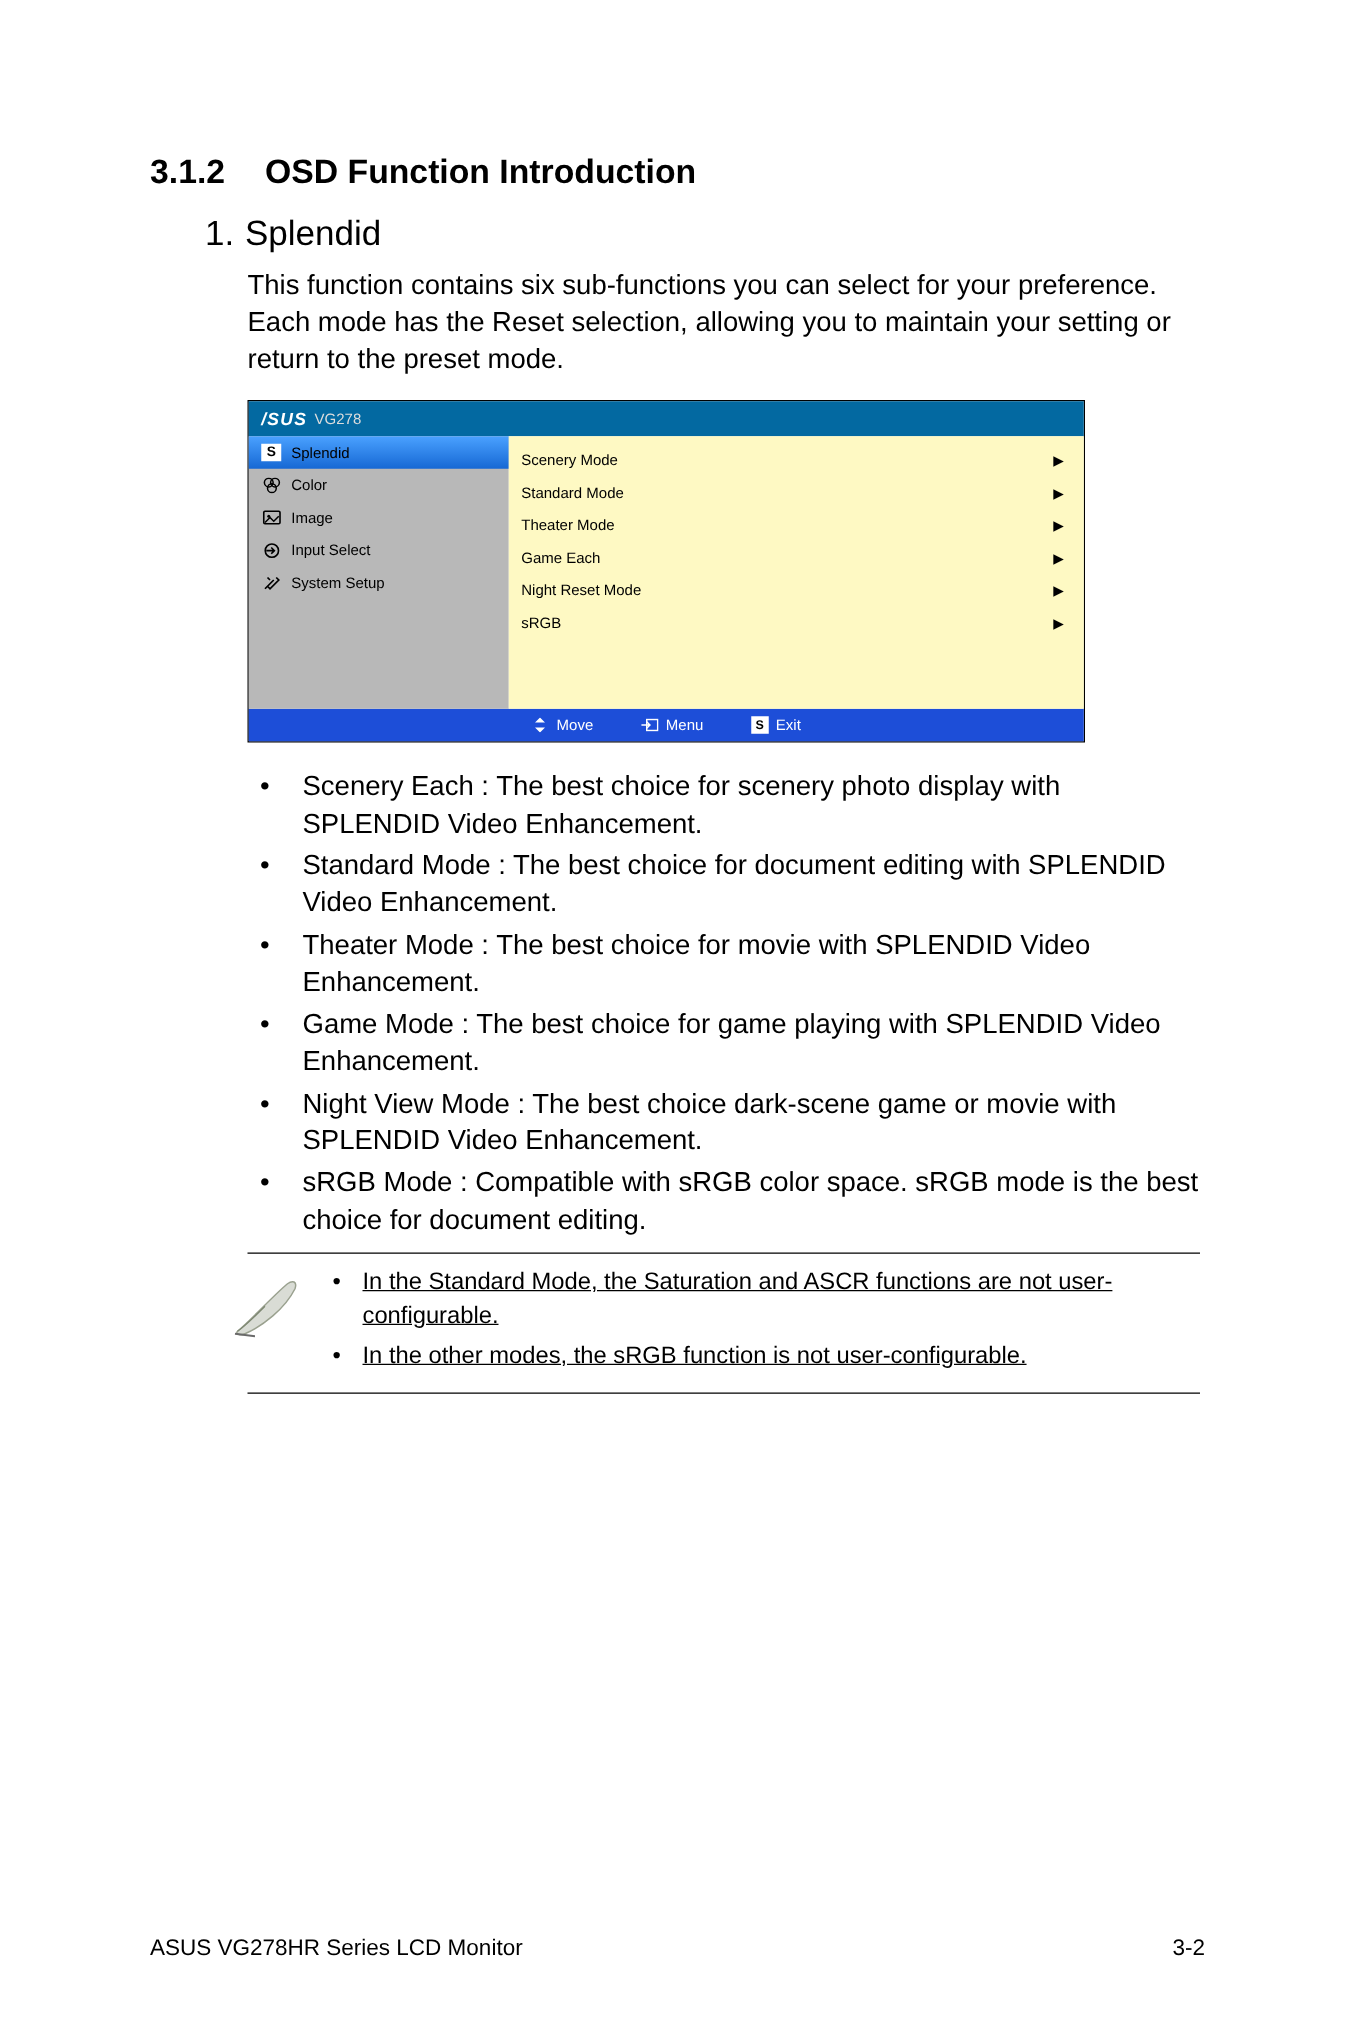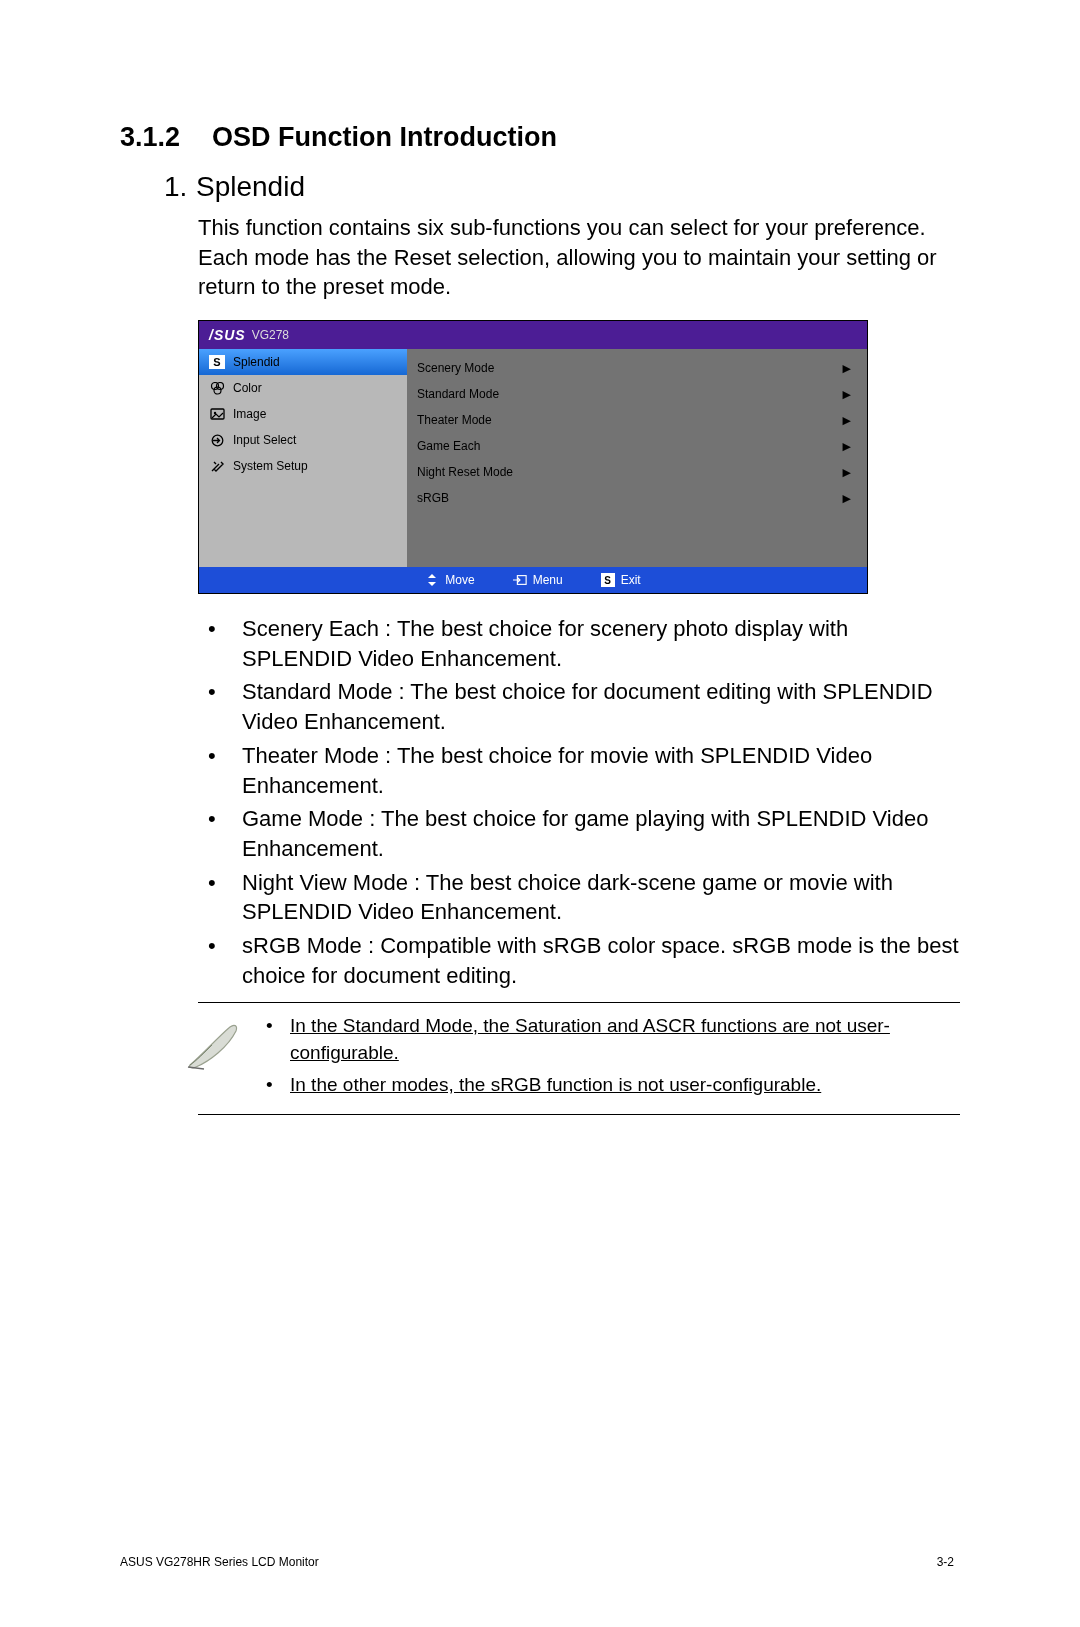--- a/index.html
+++ b/index.html
@@ -39,21 +39,21 @@
     margin-left: 78px;
     margin-bottom: 14px;
   }
   .osd {
     width: 670px;
     margin: 18px 0 20px 78px;
     border: 1px solid #000;
     font-size: 13px;
   }
   .osd-header {
-    background: #4c1d95;
+    background: #0369a1;
     color: #fff;
     height: 28px;
     display: flex;
     align-items: center;
     padding: 0 10px;
     gap: 6px;
   }
   .osd-logo {
     font-weight: bold;
     font-style: italic;
@@ -65,21 +65,21 @@
     display: flex;
     height: 218px;
   }
   .osd-left {
     width: 208px;
     background: #b8b8b8;
     color: #000;
   }
   .osd-right {
     flex: 1;
-    background: #737373;
+    background: #fef9c3;
     color: #000;
     padding: 6px 12px 5px 6px;
   }
   .osd-left-item {
     height: 26px;
     display: flex;
     align-items: center;
     gap: 8px;
     padding: 0 10px;
     font-size: 12px;
@@ -162,24 +162,24 @@
     line-height: 1.38;
     margin-bottom: 6px;
   }
   .note-items .ndot { width: 30px; padding-left: 6px; }
   .note-items .ntxt { flex: 1; text-decoration: underline; }
 
   .footer {
     position: absolute;
     bottom: 58px;
     left: 120px;
-    right: 126px;
+    right: 116px;
     display: flex;
     justify-content: space-between;
-    font-size: 12px;
+    font-size: 18px;
   }
 </style>
 </head>
 <body>
 
 <div class="page">
   <div class="section-heading">
     <span class="num">3.1.2</span><span>OSD Function Introduction</span>
   </div>
 

